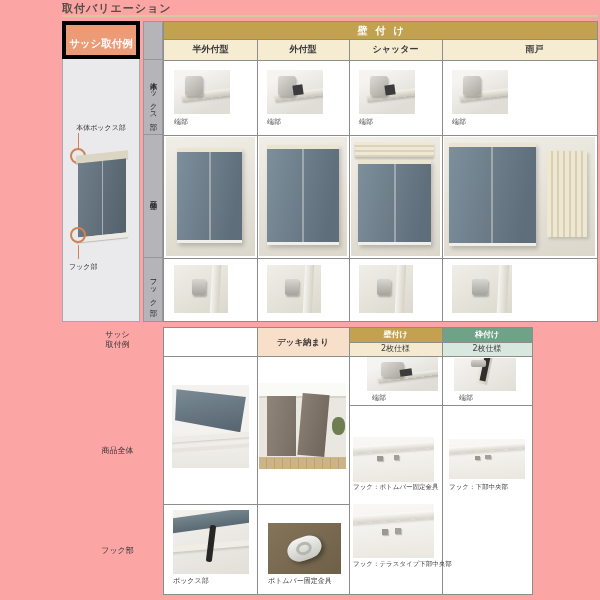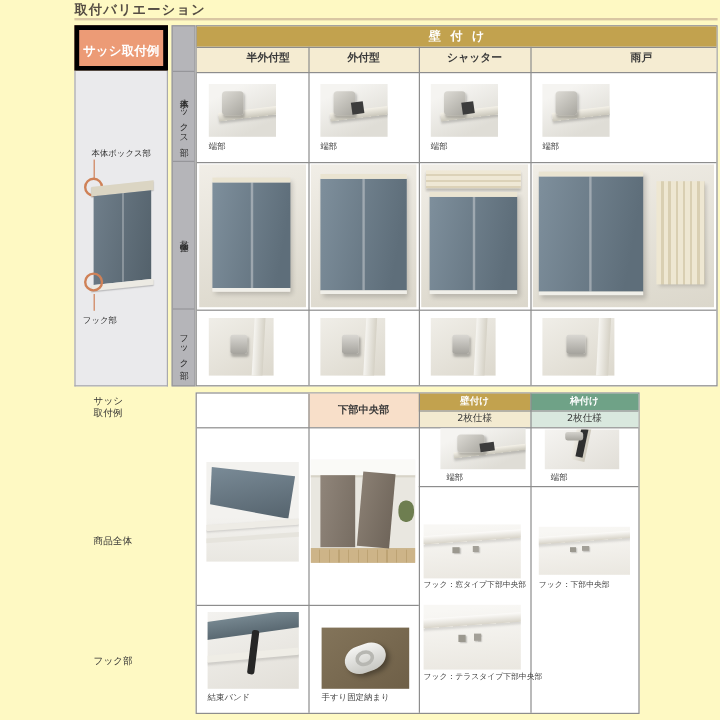--- a/index.html
+++ b/index.html
@@ -1,16 +1,16 @@
 <!DOCTYPE html>
 <html><head>
 <meta charset="utf-8">
 <style>
   html,body{margin:0;padding:0;background:#fff;}
-  .canvas{position:relative;width:600px;height:600px;background:#fef9c3;
+  .canvas{position:relative;width:600px;height:600px;background:#fca5a5;
     font-family:"DejaVu Sans","Liberation Sans",sans-serif;overflow:hidden;color:#3a3a3a;}
   
   .page-title{position:absolute;left:62px;top:1px;font-size:11px;font-weight:bold;color:#564e44;letter-spacing:1px;}
   .title-rule{position:absolute;left:62px;top:15px;width:536px;height:2px;background:#d9c7a3;}
   
   .sash-hdr{position:absolute;left:62px;top:21px;width:78px;height:38px;background:#ec9b76;border:4px solid #000000;
     box-sizing:border-box;color:#fff;font-size:10.5px;font-weight:bold;text-align:center;line-height:36px;}
   .lp{position:absolute;left:62px;top:59px;width:78px;height:263px;background:#eaeaec;box-sizing:border-box;
     border-left:1px solid #a9a9ad;border-right:1px solid #a9a9ad;border-bottom:1px solid #a9a9ad;}
   .lp>div{position:absolute;}
@@ -80,21 +80,21 @@
   .br-ring{left:39%;top:37%;width:22%;height:26%;border:3px solid #b7b7b2;border-radius:50%;transform:rotate(-20deg);box-sizing:border-box;}
   .sill{background:linear-gradient(175deg,#f8f7f4 10%,#eae7e0);}
   .sl-bar{left:-2%;top:16%;width:104%;height:15%;background:linear-gradient(#fcfbf9,#d7d3c8);transform:rotate(-4deg);box-shadow:0 2px 2px rgba(0,0,0,.12);}
   .sl-h1{left:30%;top:42%;width:7%;height:11%;background:#9b988f;box-shadow:1px 1px 1px rgba(0,0,0,.2);}
   .sl-h2{left:50%;top:40%;width:7%;height:11%;background:#a3a098;box-shadow:1px 1px 1px rgba(0,0,0,.2);}
   .frameend{background:linear-gradient(150deg,#f5f4f1,#e1ded7);}
   .fe-bar{left:38%;top:-6%;width:20%;height:85%;background:linear-gradient(90deg,#eeebe3,#cdc8bb);transform:rotate(12deg);}
   .fe-dark{left:45%;top:-4%;width:9%;height:72%;background:#2f2f2f;transform:rotate(12deg);}
   .fe-plate{left:28%;top:6%;width:24%;height:20%;background:linear-gradient(#d4d2cc,#a7a59e);border-radius:2px;}
   
-  .side-lab{position:absolute;left:78px;width:79px;text-align:left;font-size:8px;color:#333;line-height:10px;}
+  .side-lab{position:absolute;left:78px;width:79px;text-align:center;font-size:8px;color:#333;line-height:10px;}
 </style>
 </head>
 <body>
 
 <div class="canvas">
 
   <div class="page-title">取付バリエーション</div>
   <div class="title-rule"></div>
 
   <div class="sash-hdr">サッシ取付例</div>
@@ -119,21 +119,21 @@
     <div class="sdiv" style="top:112px;"></div>
     <div class="sdiv" style="top:235px;"></div>
     <div class="vlab" style="top:38px;height:74px;">本体ボックス部</div>
     <div class="vlab" style="top:113px;height:122px;">商品全体</div>
     <div class="vlab" style="top:236px;height:62px;">フック部</div>
   </div>
 
   <div class="tt">
     <div class="wall-hdr">壁付け</div>
     <div class="sub-bg"></div>
-    <div class="sub-t" style="left:13px;width:93px;">半外付型</div>
+    <div class="sub-t" style="left:0;width:93px;">半外付型</div>
     <div class="sub-t" style="left:93px;width:92px;">外付型</div>
     <div class="sub-t" style="left:185px;width:93px;">シャッター</div>
     <div class="sub-t" style="left:278px;width:185px;">雨戸</div>
 
     <div class="hline" style="left:0;top:17px;width:433px;"></div>
     <div class="hline" style="left:0;top:38px;width:433px;"></div>
     <div class="hline" style="left:0;top:113px;width:433px;"></div>
     <div class="hline" style="left:0;top:236px;width:433px;"></div>
     <div class="vline" style="left:93px;top:17px;height:282px;"></div>
     <div class="vline" style="left:185px;top:17px;height:282px;"></div>
@@ -197,21 +197,21 @@
 
   <div class="side-lab" style="top:330px;">
     <div>サッシ</div>
     <div>取付例</div>
   </div>
   <div class="side-lab" style="top:446px;">商品全体</div>
   <div class="side-lab" style="top:546px;">フック部</div>
 
   <div class="bt">
 
-    <div class="bh" style="left:93px;width:92px;">下部中央部</div>
+    <div class="bh" style="left:93px;width:92px;">デッキ納まり</div>
     <div class="bh-half" style="left:185px;top:0;width:93px;background:#c2a24e;color:#fff;font-weight:bold;">壁付け</div>
     <div class="bh-half" style="left:185px;top:14px;width:93px;background:#f3ead0;">2枚仕様</div>
     <div class="bh-half" style="left:278px;top:0;width:90px;background:#6fa287;color:#fff;font-weight:bold;">枠付け</div>
     <div class="bh-half" style="left:278px;top:14px;width:90px;background:#d9e8de;">2枚仕様</div>
 
     <div class="hline" style="left:0;top:28px;width:368px;"></div>
     <div class="hline" style="left:185px;top:14px;width:183px;"></div>
     <div class="vline" style="left:93px;top:0;height:266px;"></div>
     <div class="vline" style="left:185px;top:0;height:266px;"></div>
     <div class="vline" style="left:278px;top:0;height:266px;"></div>
@@ -221,47 +221,47 @@
     <div class="ph rail" style="left:8px;top:57px;width:77px;height:83px;">
       <div class="rl-shade"></div>
       <div class="rl-bar1"></div>
       <div class="rl-bar2"></div>
     </div>
     <div class="ph tie" style="left:9px;top:182px;width:76px;height:64px;">
       <div class="ti-shade"></div>
       <div class="ti-rail"></div>
       <div class="ti-band"></div>
     </div>
-    <div class="cap" style="left:9px;top:248px;">結束バンド</div>
+    <div class="cap" style="left:9px;top:248px;">ボックス部</div>
 
     <div class="ph deck" style="left:95px;top:55px;width:87px;height:86px;">
       <div class="dk-roof"></div>
       <div class="dk-p1"></div>
       <div class="dk-p2"></div>
       <div class="dk-bush"></div>
       <div class="dk-floor"></div>
     </div>
     <div class="ph bracketp" style="left:104px;top:195px;width:73px;height:51px;">
       <div class="br-body"></div>
       <div class="br-ring"></div>
     </div>
-    <div class="cap" style="left:104px;top:248px;">手すり固定納まり</div>
+    <div class="cap" style="left:104px;top:248px;">ボトムバー固定金具</div>
 
     <div class="ph boxend" style="left:203px;top:29px;width:71px;height:34px;">
       <div class="bx-bar"></div>
         <div class="bx-plate"></div>
         <div class="bx-dark"></div>
     </div>
     <div class="cap" style="left:208px;top:65px;">端部</div>
     <div class="ph sill" style="left:189px;top:109px;width:81px;height:45px;">
       <div class="sl-bar"></div>
         <div class="sl-h1"></div>
         <div class="sl-h2"></div>
     </div>
-    <div class="cap cap65" style="left:189px;top:155px;">フック：窓タイプ下部中央部</div>
+    <div class="cap cap65" style="left:189px;top:155px;">フック：ボトムバー固定金具</div>
     <div class="ph sill" style="left:189px;top:176px;width:81px;height:54px;">
       <div class="sl-bar"></div>
         <div class="sl-h1" style="left:36%;top:46%;"></div>
         <div class="sl-h2" style="left:52%;top:44%;"></div>
     </div>
     <div class="cap cap65" style="left:189px;top:232px;">フック：テラスタイプ下部中央部</div>
 
     <div class="ph frameend" style="left:290px;top:30px;width:62px;height:33px;">
       <div class="fe-bar"></div>
         <div class="fe-dark"></div>

